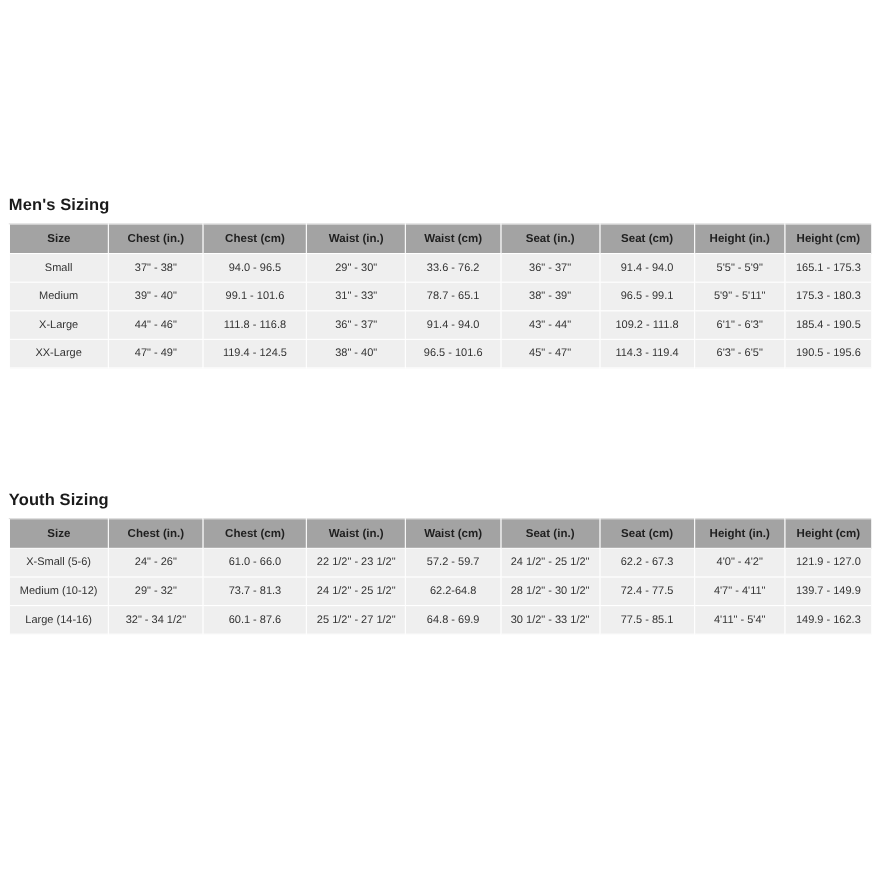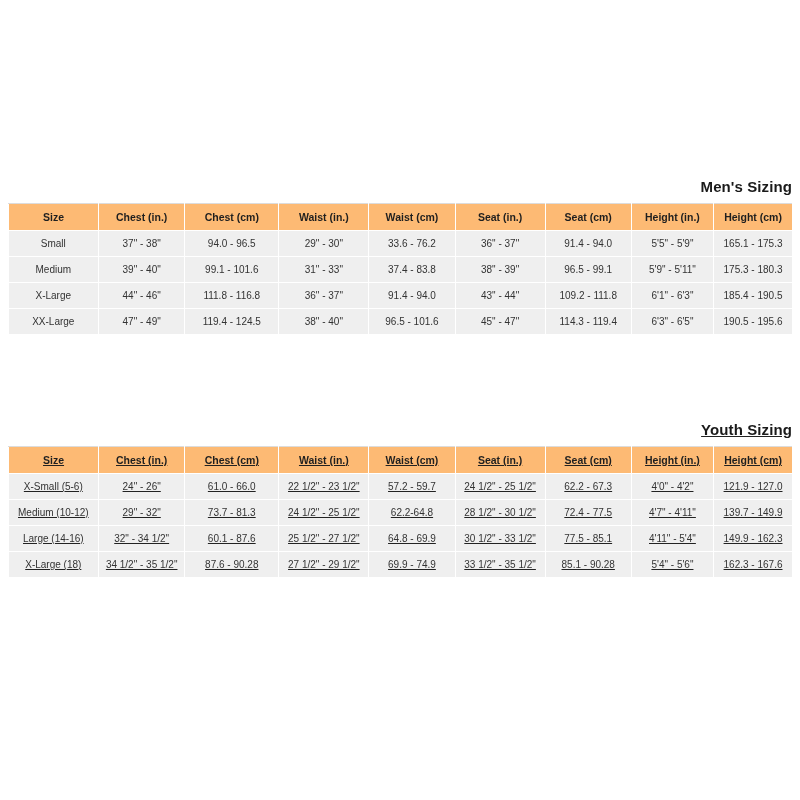--- a/index.html
+++ b/index.html
@@ -22,42 +22,40 @@
     box-sizing: border-box;
     padding: 0 8px;
   }
   .section-title {
     font-size: 15px;
     font-weight: bold;
     color: #1a1a1a;
     margin: 0;
     padding: 0 0 8px 0;
     letter-spacing: 0.1px;
-    text-align: right;
   }
   .mens-block {
     position: absolute;
     top: 178px;
     left: 8px;
     width: 784px;
   }
   .youth-block {
     position: absolute;
-    top: 421px;
+    top: 446px;
     left: 8px;
     width: 784px;
-    text-decoration: underline;
   }
   table.size-table {
     border-collapse: collapse;
     width: 784px;
     table-layout: fixed;
   }
   table.size-table th {
-    background: #fdba74;
+    background: #a3a3a3;
     color: #1f1f1f;
     font-size: 10.5px;
     font-weight: bold;
     text-align: center;
     padding: 7px 2px;
     border: 1px solid #ffffff;
     border-top: 1px solid #dcdcdc;
     border-bottom: 1px solid #ffffff;
   }
   table.size-table td {
@@ -130,21 +128,21 @@
           <td>36" - 37"</td>
           <td>91.4 - 94.0</td>
           <td>5'5" - 5'9"</td>
           <td>165.1 - 175.3</td>
         </tr>
         <tr>
           <td>Medium</td>
           <td>39" - 40"</td>
           <td>99.1 - 101.6</td>
           <td>31" - 33"</td>
-          <td>37.4 - 83.8</td>
+          <td>78.7 - 65.1</td>
           <td>38" - 39"</td>
           <td>96.5 - 99.1</td>
           <td>5'9" - 5'11"</td>
           <td>175.3 - 180.3</td>
         </tr>
         <tr>
           <td>X-Large</td>
           <td>44" - 46"</td>
           <td>111.8 - 116.8</td>
           <td>36" - 37"</td>
@@ -223,28 +221,17 @@
           <td>Large (14-16)</td>
           <td>32" - 34 1/2"</td>
           <td>60.1 - 87.6</td>
           <td>25 1/2" - 27 1/2"</td>
           <td>64.8 - 69.9</td>
           <td>30 1/2" - 33 1/2"</td>
           <td>77.5 - 85.1</td>
           <td>4'11" - 5'4"</td>
           <td>149.9 - 162.3</td>
         </tr>
-        <tr>
-          <td>X-Large (18)</td>
-          <td>34 1/2" - 35 1/2"</td>
-          <td>87.6 - 90.28</td>
-          <td>27 1/2" - 29 1/2"</td>
-          <td>69.9 - 74.9</td>
-          <td>33 1/2" - 35 1/2"</td>
-          <td>85.1 - 90.28</td>
-          <td>5'4" - 5'6"</td>
-          <td>162.3 - 167.6</td>
-        </tr>
       </tbody>
     </table>
   </div>
 
 </div>
 
 </body></html>

